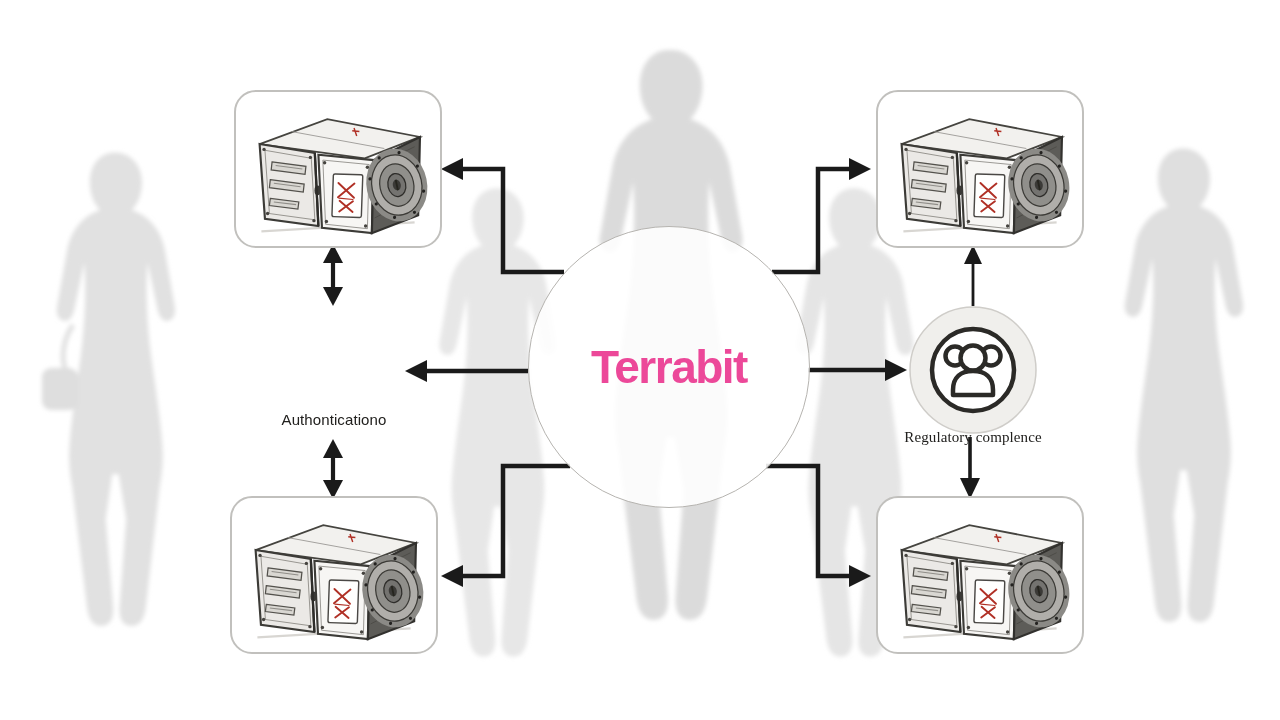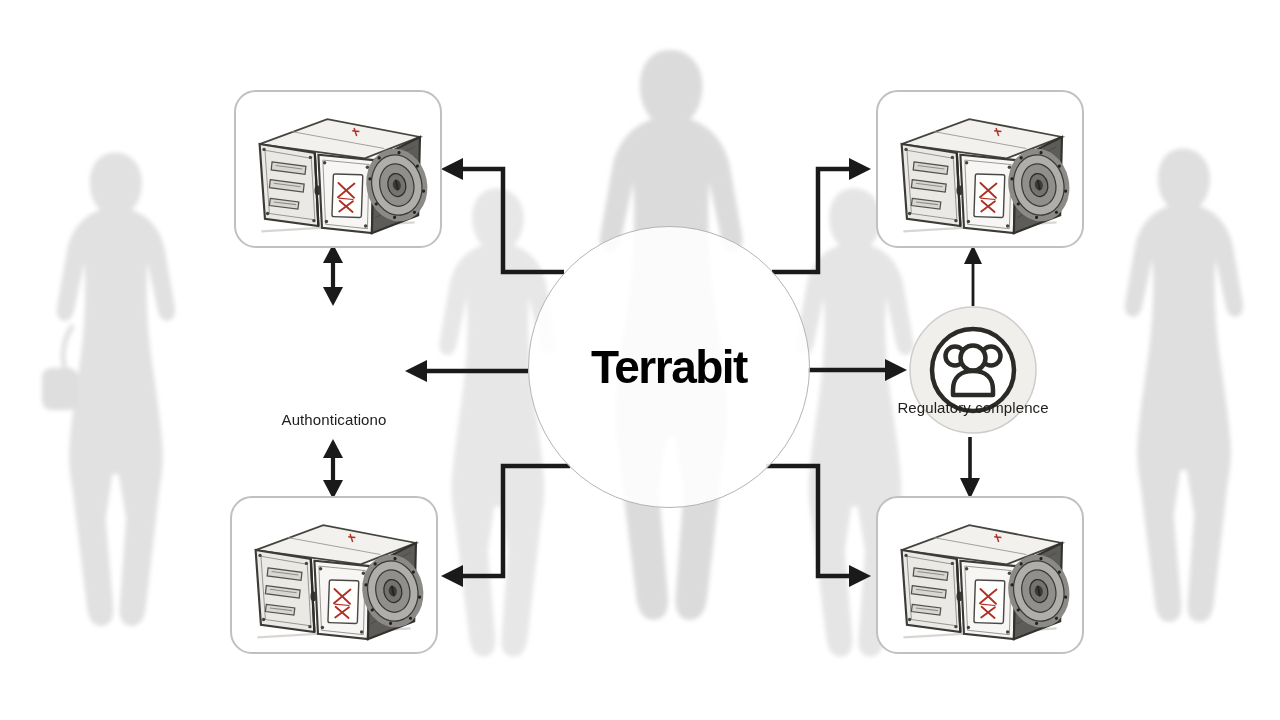--- a/index.html
+++ b/index.html
@@ -22,33 +22,33 @@
   .box-br{left:876px;top:496px;}
 
   
   .center-node{
     position:absolute;left:528px;top:226px;width:280px;height:280px;
     border-radius:50%;background:rgba(255,255,255,0.88);
     border:1.5px solid #b5b3af;
     display:flex;align-items:center;justify-content:center;
   }
   .center-node .title{
-    font-size:46px;font-weight:700;color:#000000;letter-spacing:-1.5px;
+    font-size:46px;font-weight:700;color:#ec4899;letter-spacing:-1.5px;
   }
 
   
   .side-node{position:absolute;width:140px;height:140px;}
   .auth-node{left:264px;top:301px;}
   .compliance-node{left:903px;top:302px;}
   .node-caption{
     position:absolute;width:220px;text-align:center;
     font-size:15px;color:#21201e;letter-spacing:0.1px;
   }
   .auth-caption{left:224px;top:411px;}
-  .compliance-caption{left:863px;top:399px;}
+  .compliance-caption{left:863px;top:429px;font-family:Liberation Serif, serif;}
 
   .dial-label{font-size:26px;font-weight:700;fill:#111;}
 </style>
 </head>
 <body>
 
 <div class="canvas">
 
   <svg class="layer" width="1280" height="720" viewBox="0 0 1280 720">
     <defs>

